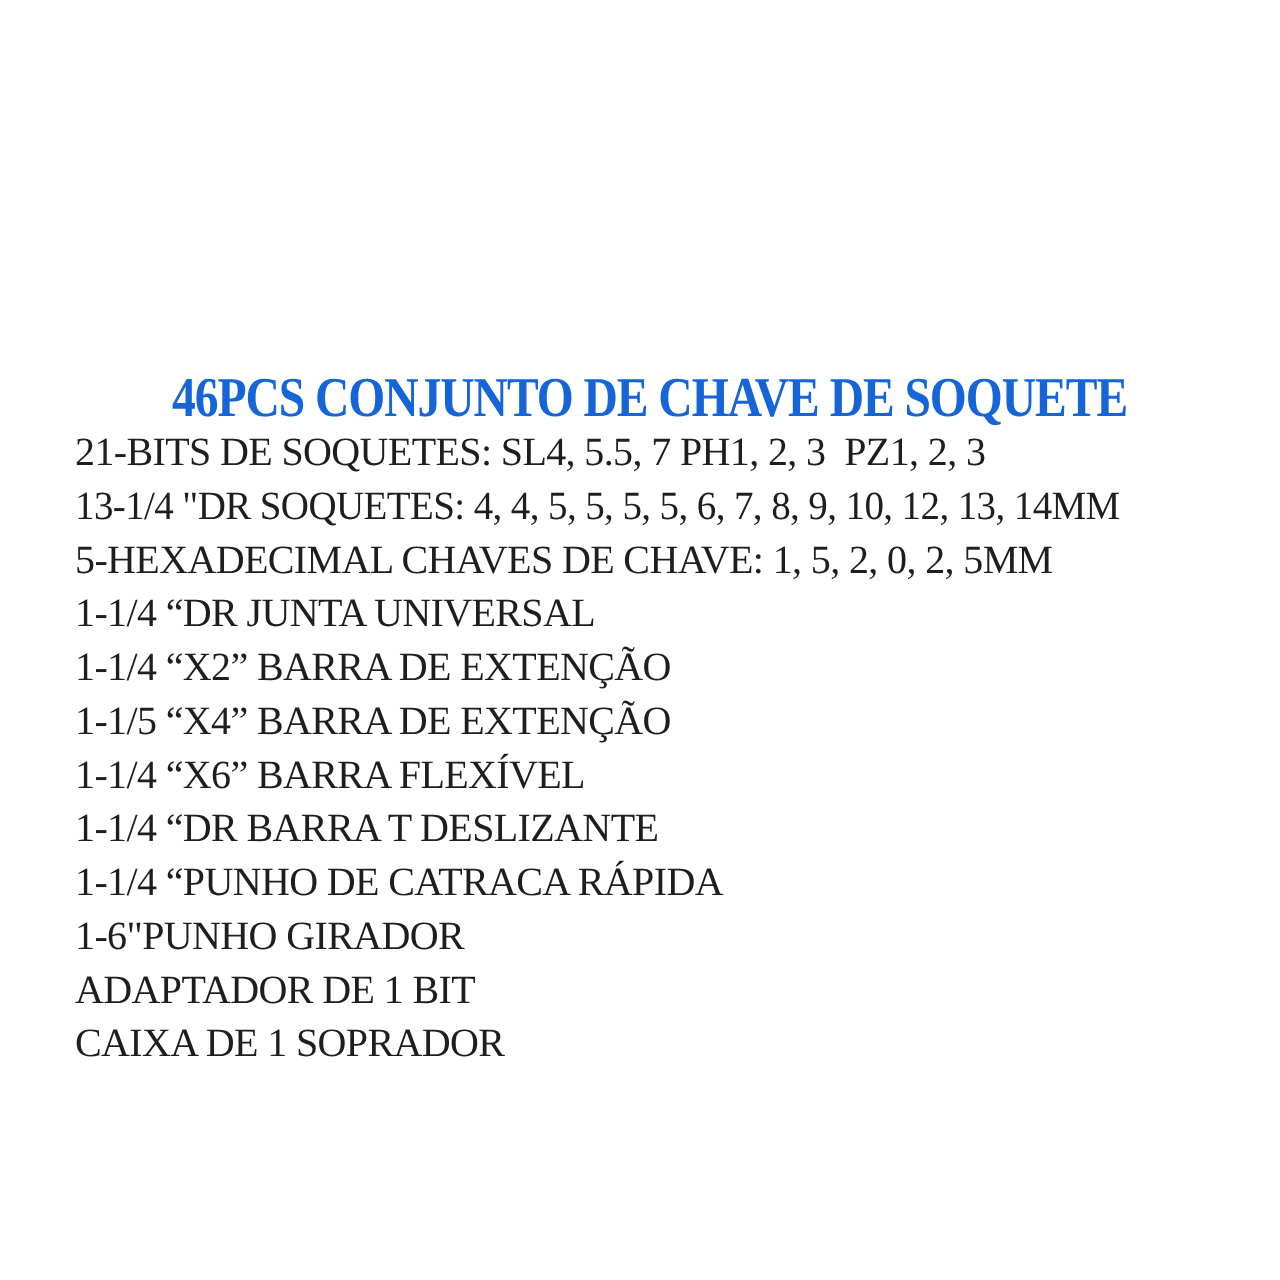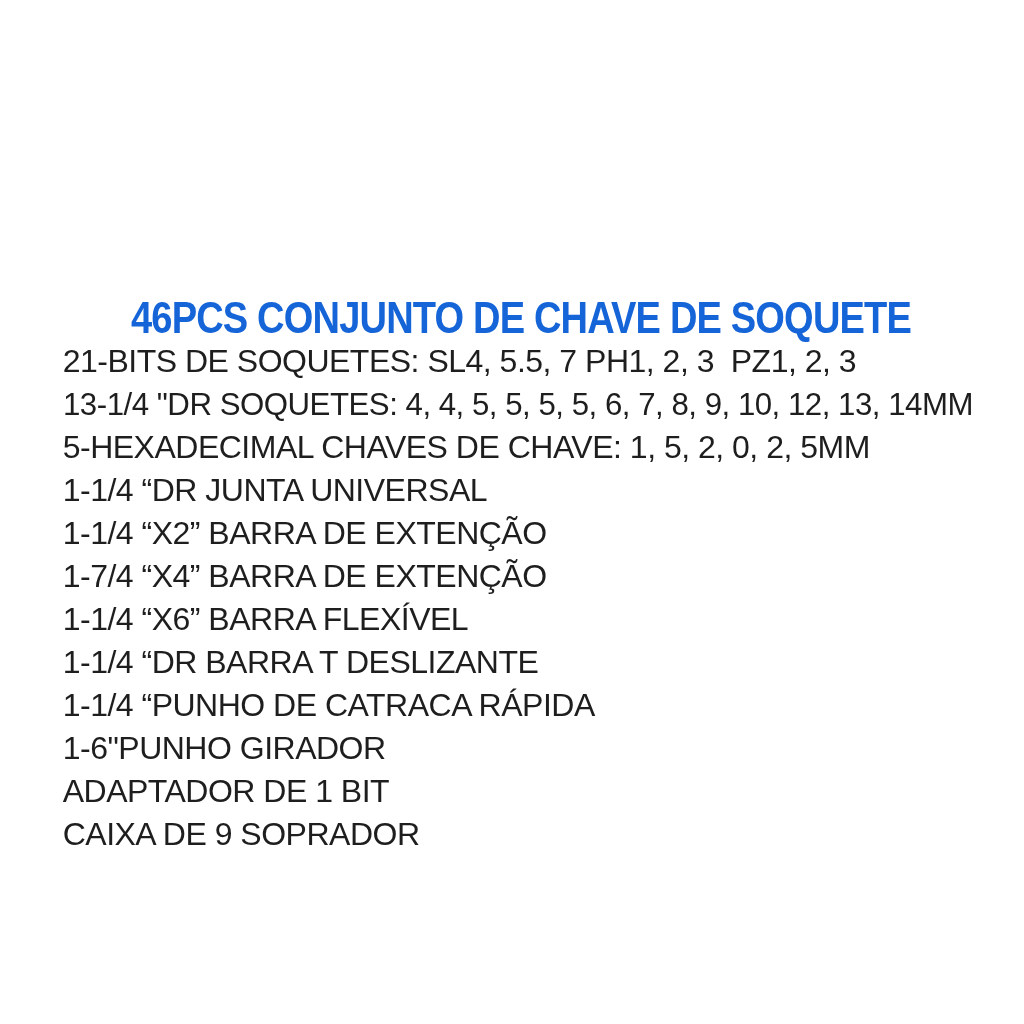--- a/index.html
+++ b/index.html
@@ -6,21 +6,21 @@
     margin: 0;
     padding: 0;
     background: #ffffff;
   }
   .page {
     position: relative;
     width: 1024px;
     height: 1024px;
     background: #ffffff;
     overflow: hidden;
-    font-family: Liberation Sans, sans-serif;
+    font-family: Liberation Serif, serif;
   }
   .title-row {
     position: absolute;
     top: 228px;
     left: 0;
     width: 1024px;
     height: 60px;
     line-height: 60px;
     text-align: center;
     white-space: pre;
@@ -74,35 +74,35 @@
     <div class="spec-line">
       <span class="spec-line-text">5-HEXADECIMAL CHAVES DE CHAVE: 1, 5, 2, 0, 2, 5MM</span>
     </div>
     <div class="spec-line">
       <span class="spec-line-text">1-1/4 “DR JUNTA UNIVERSAL</span>
     </div>
     <div class="spec-line">
       <span class="spec-line-text">1-1/4 “X2” BARRA DE EXTENÇÃO</span>
     </div>
     <div class="spec-line">
-      <span class="spec-line-text">1-7/4 “X4” BARRA DE EXTENÇÃO</span>
+      <span class="spec-line-text">1-1/5 “X4” BARRA DE EXTENÇÃO</span>
     </div>
     <div class="spec-line">
       <span class="spec-line-text">1-1/4 “X6” BARRA FLEXÍVEL</span>
     </div>
     <div class="spec-line">
       <span class="spec-line-text">1-1/4 “DR BARRA T DESLIZANTE</span>
     </div>
     <div class="spec-line">
       <span class="spec-line-text">1-1/4 “PUNHO DE CATRACA RÁPIDA</span>
     </div>
     <div class="spec-line">
       <span class="spec-line-text">1-6"PUNHO GIRADOR</span>
     </div>
     <div class="spec-line">
       <span class="spec-line-text">ADAPTADOR DE 1 BIT</span>
     </div>
     <div class="spec-line">
-      <span class="spec-line-text">CAIXA DE 9 SOPRADOR</span>
+      <span class="spec-line-text">CAIXA DE 1 SOPRADOR</span>
     </div>
   </div>
 
 </div>
 
 </body></html>

